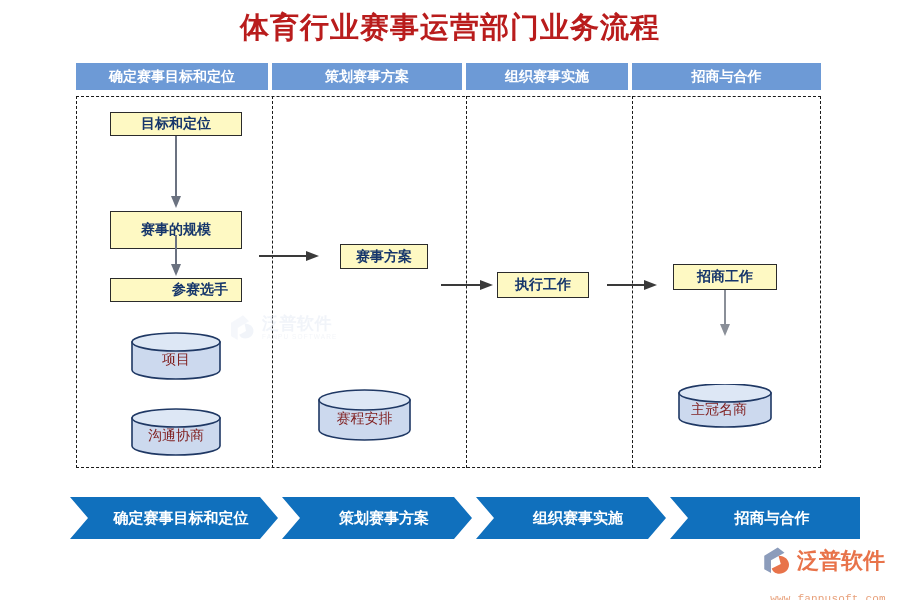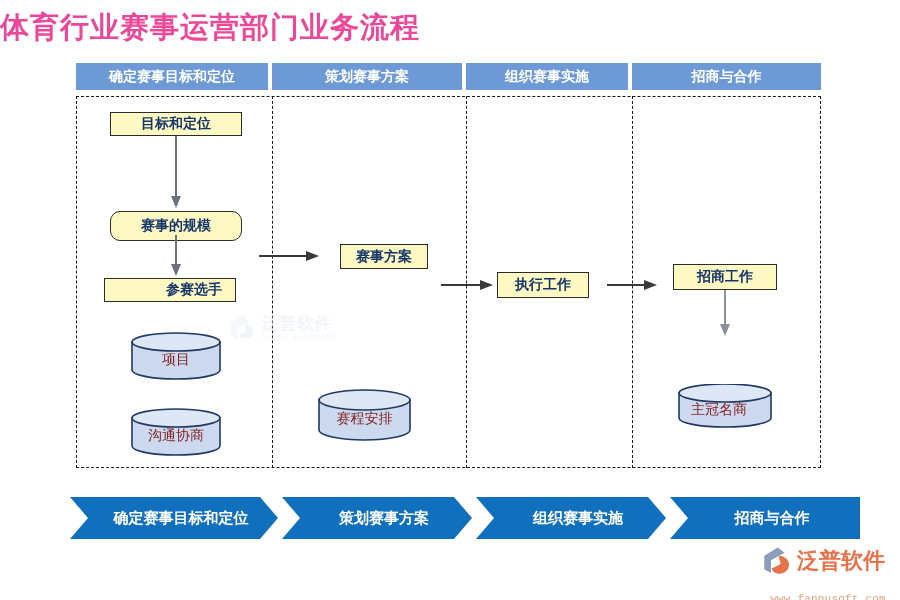--- a/index.html
+++ b/index.html
@@ -7,23 +7,23 @@
     width: 900px; height: 600px;
     background: #ffffff;
     font-family: "Liberation Sans", "DejaVu Sans", sans-serif;
     overflow: hidden;
   }
   #stage { position: relative; width: 900px; height: 600px; background:#fff; }
 
   
   .page-title {
     position: absolute; left: 0; top: 8px; width: 900px;
-    text-align: left;
+    text-align: center;
     font-family: "Liberation Serif", "DejaVu Serif", serif;
-    font-size: 29px; font-weight: bold; color: #ec4899;
+    font-size: 29px; font-weight: bold; color: #b91c1c;
     letter-spacing: 1px;
   }
 
   
   .lane-headers { position: absolute; left: 76px; top: 63px; width: 745px; height: 27px; }
   .lane-head {
     position: absolute; top: 0; height: 27px;
     background: #6d9ad6;
     color: #ffffff;
     font-size: 14px; font-weight: bold;
@@ -134,30 +134,30 @@
 
   <div class="pbox" style="left:110px; top:112px; width:132px; height:24px;">目标和定位</div>
 
   <div class="arrow" style="left:168px; top:136px;">
     <svg width="16" height="76" viewBox="0 0 16 76">
       <line x1="8" y1="0" x2="8" y2="64" stroke="#6b7280" stroke-width="2"></line>
       <path d="M8 72 L3 60 L13 60 Z" fill="#6b7280"></path>
     </svg>
   </div>
 
-  <div class="pbox" style="left:110px; top:211px; width:132px; height:30px;border-radius:10px;">赛事的规模</div>
+  <div class="pbox" style="left:110px; top:211px; width:132px; height:38px;">赛事的规模</div>
 
   <div class="arrow" style="left:168px; top:235px;">
     <svg width="16" height="44" viewBox="0 0 16 44">
       <line x1="8" y1="0" x2="8" y2="33" stroke="#6b7280" stroke-width="2"></line>
       <path d="M8 41 L3 29 L13 29 Z" fill="#6b7280"></path>
     </svg>
   </div>
 
-  <div class="pbox" style="left:104px; top:278px; width:132px; height:24px;padding-left:48px;">参赛选手</div>
+  <div class="pbox" style="left:110px; top:278px; width:132px; height:24px;padding-left:48px;">参赛选手</div>
 
   <div class="cyl" style="left:131px; top:332px; width:90px; height:48px;">
     <svg width="90" height="48" viewBox="0 0 90 48">
       <path d="M1 10 L1 38 A44 9 0 0 0 89 38 L89 10 Z" fill="#ccd9ee" stroke="#1f3864" stroke-width="1.6"></path>
       <ellipse cx="45" cy="10" rx="44" ry="9" fill="#dde7f5" stroke="#1f3864" stroke-width="1.6"></ellipse>
     </svg>
     <div class="cyl-label">项目</div>
   </div>
 
   <div class="cyl" style="left:131px; top:408px; width:90px; height:48px;">

